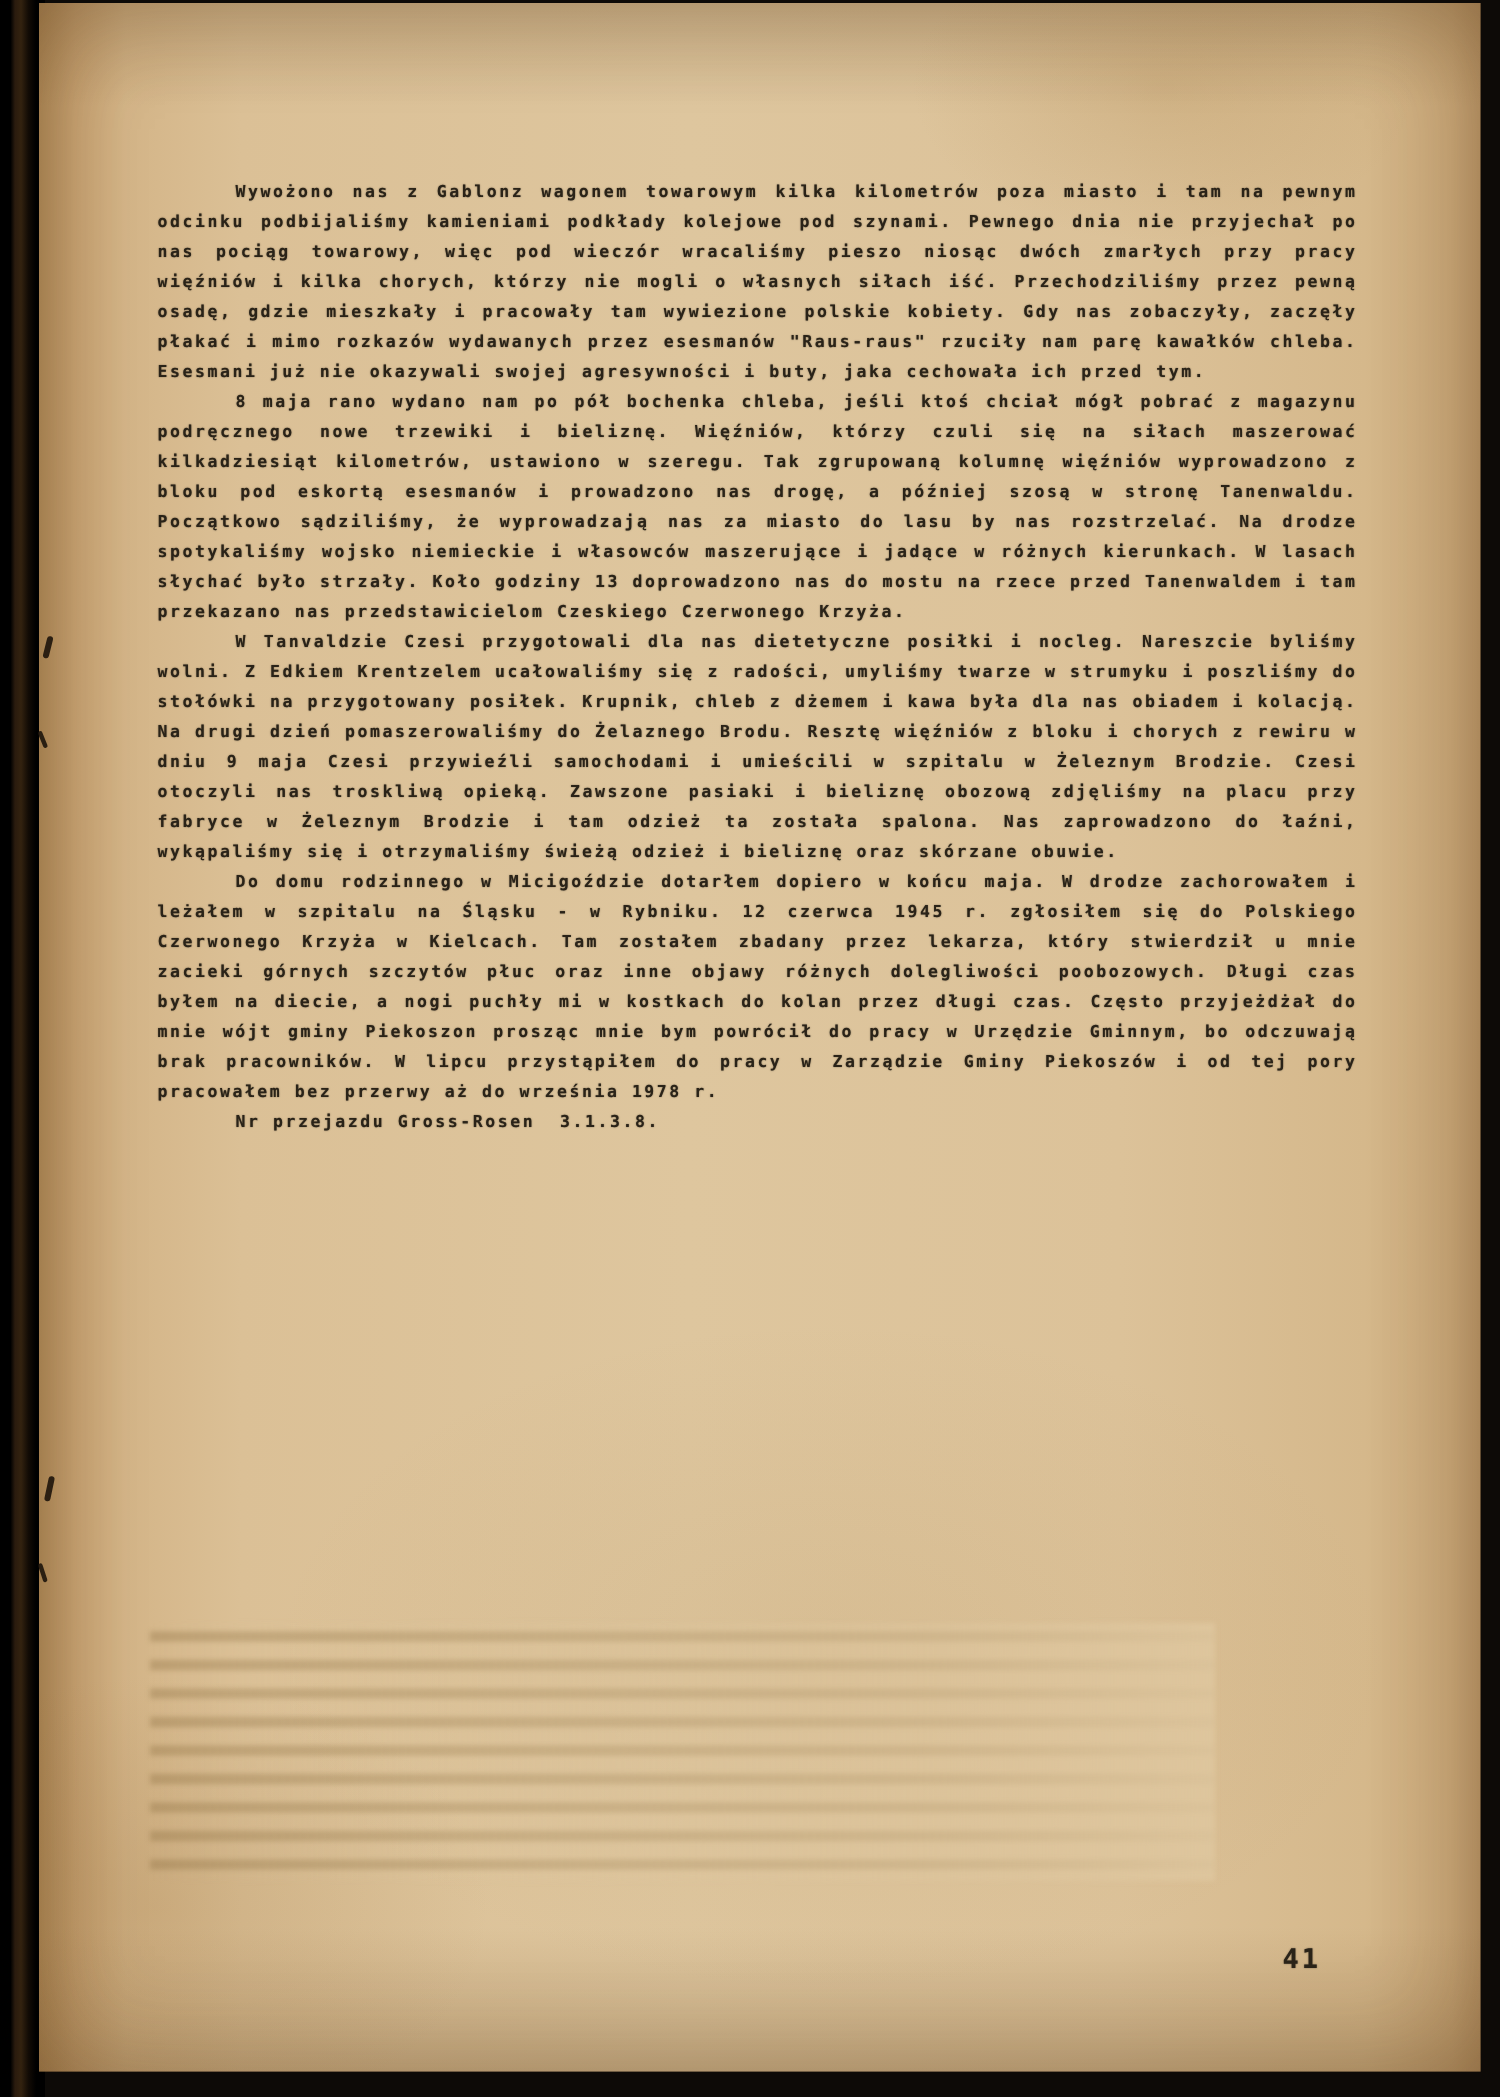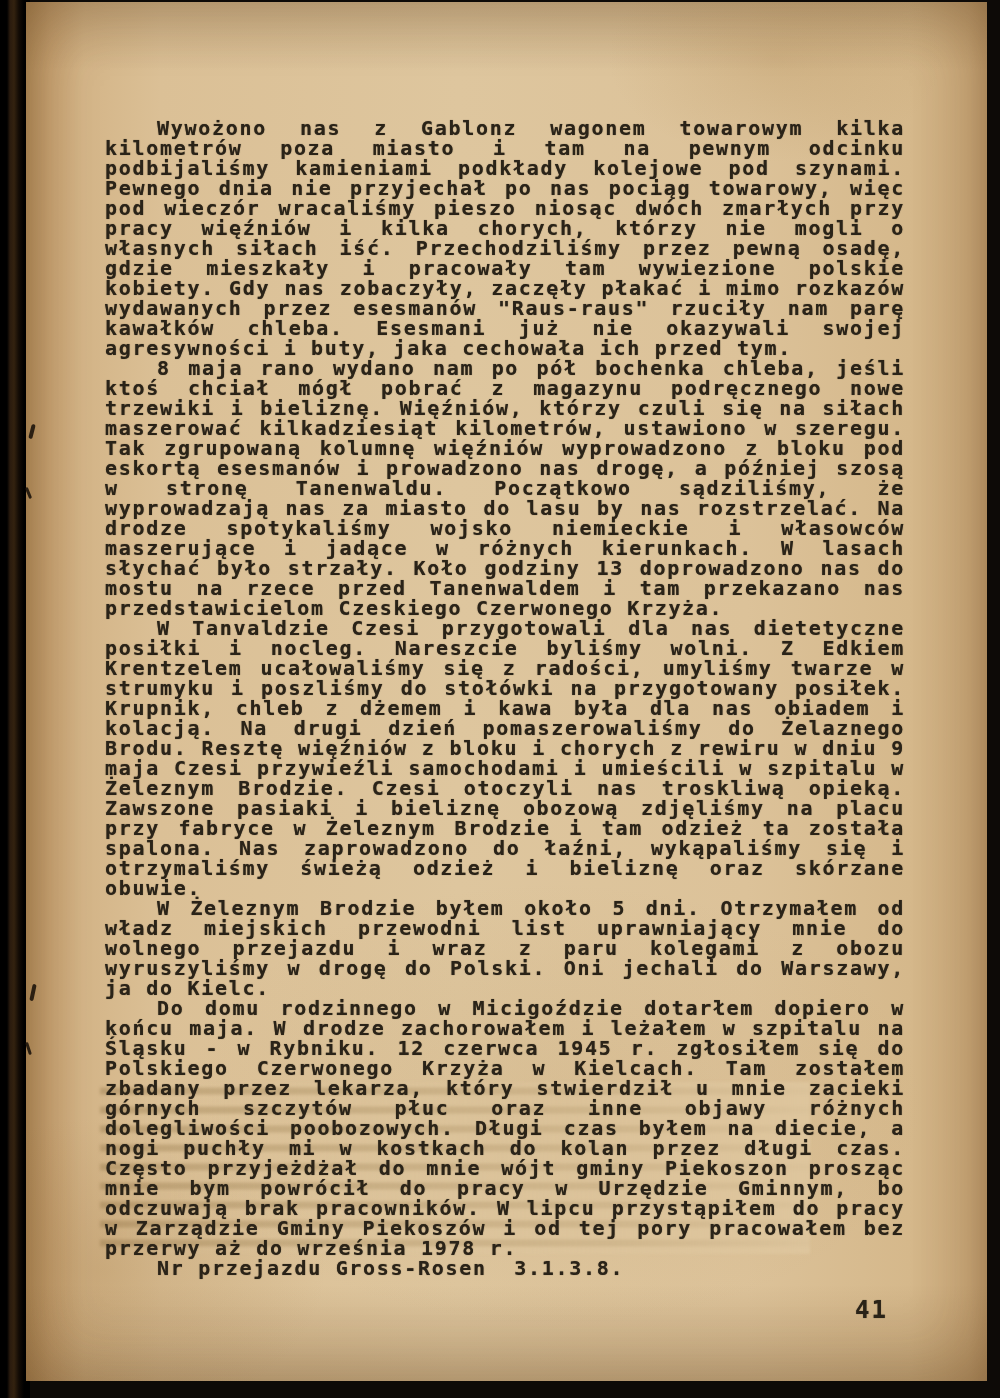--- a/index.html
+++ b/index.html
@@ -68,21 +68,21 @@
     z-index: 1;
   }
 
   
   .text-block {
     position: absolute;
     left: 105px; top: 118px;
     width: 800px;
     z-index: 2;
     color: #2a2318;
-    font-size: 20px;
+    font-size: 11px;
     font-weight: bold;
     letter-spacing: 1.7px;
     line-height: 20px;
     text-align: justify;
     text-shadow: 0 0 1px rgba(42,35,24,0.65);
   }
   .text-block p {
     margin: 0;
     text-indent: 52px;
   }
@@ -91,21 +91,21 @@
     margin-left: 360px;
     white-space: pre;
     text-align: left;
   }
 
   .page-number {
     position: absolute;
     left: 855px; top: 1296px;
     z-index: 2;
     color: #2a2318;
-    font-size: 24px;
+    font-size: 18px;
     font-weight: bold;
     letter-spacing: 2px;
     text-shadow: 0 0 1px rgba(42,35,24,0.65);
   }
 </style>
 </head>
 <body>
 
 <div class="scan">
 
@@ -117,20 +117,19 @@
   <div class="mark m2"></div>
   <div class="mark m3"></div>
   <div class="mark m4"></div>
 
   <div class="ghost"></div>
 
   <div class="text-block">
     <p>Wywożono nas z Gablonz wagonem towarowym kilka kilometrów poza miasto i tam na pewnym odcinku podbijaliśmy kamieniami podkłady kolejowe pod szynami. Pewnego dnia nie przyjechał po nas pociąg towarowy, więc pod wieczór wracaliśmy pieszo niosąc dwóch zmarłych przy pracy więźniów i kilka chorych, którzy nie mogli o własnych siłach iść. Przechodziliśmy przez pewną osadę, gdzie mieszkały i pracowały tam wywiezione polskie kobiety. Gdy nas zobaczyły, zaczęły płakać i mimo rozkazów wydawanych przez esesmanów "Raus-raus" rzuciły nam parę kawałków chleba. Esesmani już nie okazywali swojej agresywności i buty, jaka cechowała ich przed tym.</p>
     <p>8 maja rano wydano nam po pół bochenka chleba, jeśli ktoś chciał mógł pobrać z magazynu podręcznego nowe trzewiki i bieliznę. Więźniów, którzy czuli się na siłach maszerować kilkadziesiąt kilometrów, ustawiono w szeregu. Tak zgrupowaną kolumnę więźniów wyprowadzono z bloku pod eskortą esesmanów i prowadzono nas drogę, a później szosą w stronę Tanenwaldu. Początkowo sądziliśmy, że wyprowadzają nas za miasto do lasu by nas rozstrzelać. Na drodze spotykaliśmy wojsko niemieckie i własowców maszerujące i jadące w różnych kierunkach. W lasach słychać było strzały. Koło godziny 13 doprowadzono nas do mostu na rzece przed Tanenwaldem i tam przekazano nas przedstawicielom Czeskiego Czerwonego Krzyża.</p>
     <p>W Tanvaldzie Czesi przygotowali dla nas dietetyczne posiłki i nocleg. Nareszcie byliśmy wolni. Z Edkiem Krentzelem ucałowaliśmy się z radości, umyliśmy twarze w strumyku i poszliśmy do stołówki na przygotowany posiłek. Krupnik, chleb z dżemem i kawa była dla nas obiadem i kolacją. Na drugi dzień pomaszerowaliśmy do Żelaznego Brodu. Resztę więźniów z bloku i chorych z rewiru w dniu 9 maja Czesi przywieźli samochodami i umieścili w szpitalu w Żeleznym Brodzie. Czesi otoczyli nas troskliwą opieką. Zawszone pasiaki i bieliznę obozową zdjęliśmy na placu przy fabryce w Żeleznym Brodzie i tam odzież ta została spalona. Nas zaprowadzono do łaźni, wykąpaliśmy się i otrzymaliśmy świeżą odzież i bieliznę oraz skórzane obuwie.</p>
-    <p>W Żeleznym Brodzie byłem około 5 dni. Otrzymałem od władz miejskich przewodni list uprawniający mnie do wolnego przejazdu i wraz z paru kolegami z obozu wyruszyliśmy w drogę do Polski. Oni jechali do Warszawy, ja do Kielc.</p>
     <p>Do domu rodzinnego w Micigoździe dotarłem dopiero w końcu maja. W drodze zachorowałem i leżałem w szpitalu na Śląsku - w Rybniku. 12 czerwca 1945 r. zgłosiłem się do Polskiego Czerwonego Krzyża w Kielcach. Tam zostałem zbadany przez lekarza, który stwierdził u mnie zacieki górnych szczytów płuc oraz inne objawy różnych dolegliwości poobozowych. Długi czas byłem na diecie, a nogi puchły mi w kostkach do kolan przez długi czas. Często przyjeżdżał do mnie wójt gminy Piekoszon prosząc mnie bym powrócił do pracy w Urzędzie Gminnym, bo odczuwają brak pracowników. W lipcu przystąpiłem do pracy w Zarządzie Gminy Piekoszów i od tej pory pracowałem bez przerwy aż do września 1978 r.</p>
     <p class="archive">Nr przejazdu Gross-Rosen  3.1.3.8.</p>
   </div>
 
   <div class="page-number">41</div>
 
 </div>
 
 </body></html>

